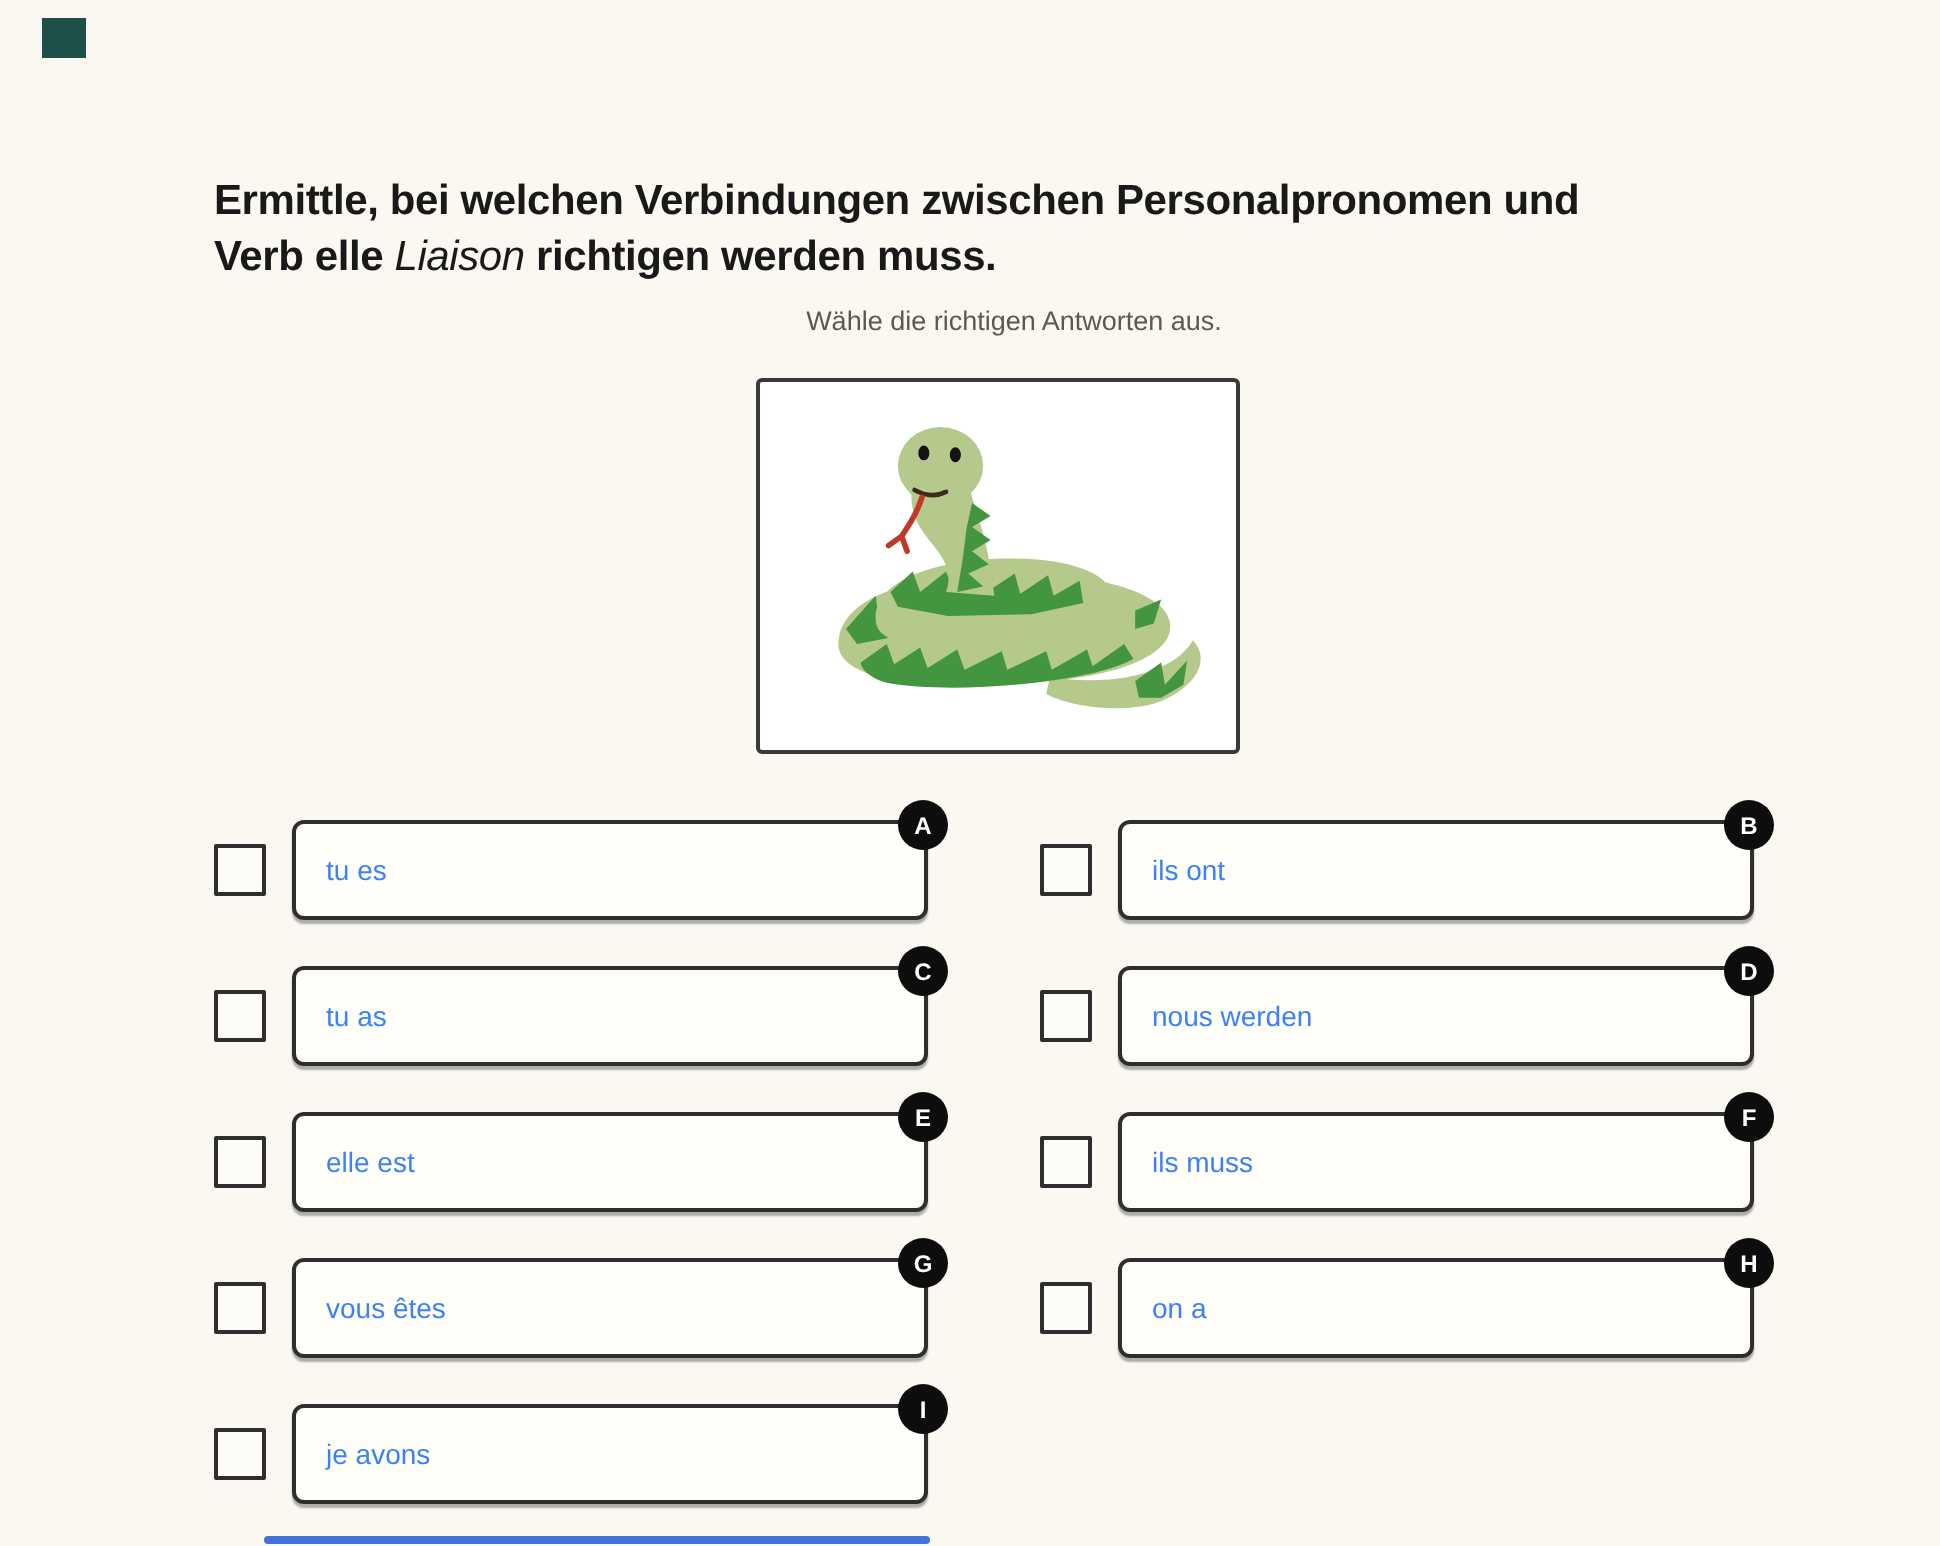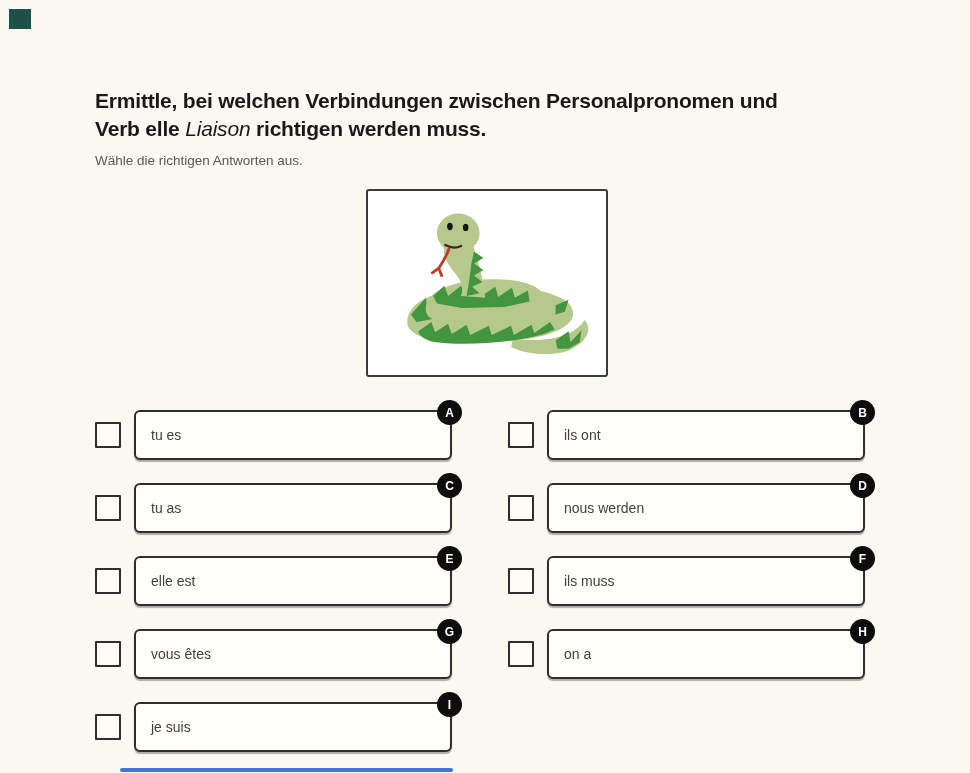--- a/index.html
+++ b/index.html
@@ -3,32 +3,32 @@
 <meta charset="utf-8">
 <style>
   * { margin:0; padding:0; box-sizing:border-box; }
   html,body { width:970px; height:773px; }
   body {
     font-family:"Liberation Sans","DejaVu Sans",sans-serif;
     background:#faf8f1;
     position:relative;
     overflow:hidden;
   }
-  .page { position:absolute; inset:0; }
+  .page { position:absolute; inset:0;margin-left:12px; }
 
   
   .corner-square { position:absolute; left:9px; top:9px; width:22px; height:20px; background:#1d5048; }
   .bottom-line  { position:absolute; left:120px; top:768px; width:333px; height:4px; background:#4472d9; border-radius:2px; }
 
   
   .header { position:absolute; left:95px; top:87px; width:800px; }
   .title { font-size:21px; line-height:28px; font-weight:700; color:#191919; letter-spacing:-0.2px; }
   .title .line { display:block; }
   .title em { font-weight:400; }
-  .subtitle { margin-top:10px; font-size:13.5px; color:#5d594f; }
+  .subtitle { margin-top:10px; font-size:13.5px; color:#5d594f;text-align:center; }
 
   
   .image-box {
     position:absolute; left:366px; top:189px; width:242px; height:188px;
     background:#ffffff; border:2px solid #3a3a3a; border-radius:3px;
     display:flex; align-items:center; justify-content:center; overflow:hidden;
   }
   .image-box svg { width:232px; height:178px; }
 
   
@@ -42,21 +42,21 @@
     border:2px solid #2e2e2e; background:#fdfcf7; border-radius:1px;
     cursor:pointer;
   }
   .opt-box {
     margin-left:13px; flex:1; height:50px; position:relative;
     border:2px solid #2e2e2e; border-radius:6px; background:#fffef9;
     box-shadow:0 2px 1px rgba(80,80,80,0.45);
     display:flex; align-items:center; padding-left:15px;
     cursor:pointer;
   }
-  .opt-label { font-size:14px; color:#404040; }
+  .opt-label { font-size:14px; color:#3b82f6; }
   .badge {
     position:absolute; top:-12px; right:-12px; width:25px; height:25px;
     border-radius:50%; background:#0d0d0d; color:#ffffff;
     font-size:12px; font-weight:700;
     display:flex; align-items:center; justify-content:center;
   }
 </style>
 </head>
 <body>
 
@@ -135,21 +135,21 @@
       <div class="opt-box">
         <span class="badge">G</span>
         <span class="opt-label">vous êtes</span>
       </div>
     </div>
 
     <div class="opt-row">
       <span class="checkbox" role="checkbox" aria-checked="false"></span>
       <div class="opt-box">
         <span class="badge">I</span>
-        <span class="opt-label">je suis</span>
+        <span class="opt-label">je avons</span>
       </div>
     </div>
 
   </div>
 
   <div class="col col-right">
 
     <div class="opt-row">
       <span class="checkbox" role="checkbox" aria-checked="false"></span>
       <div class="opt-box">

